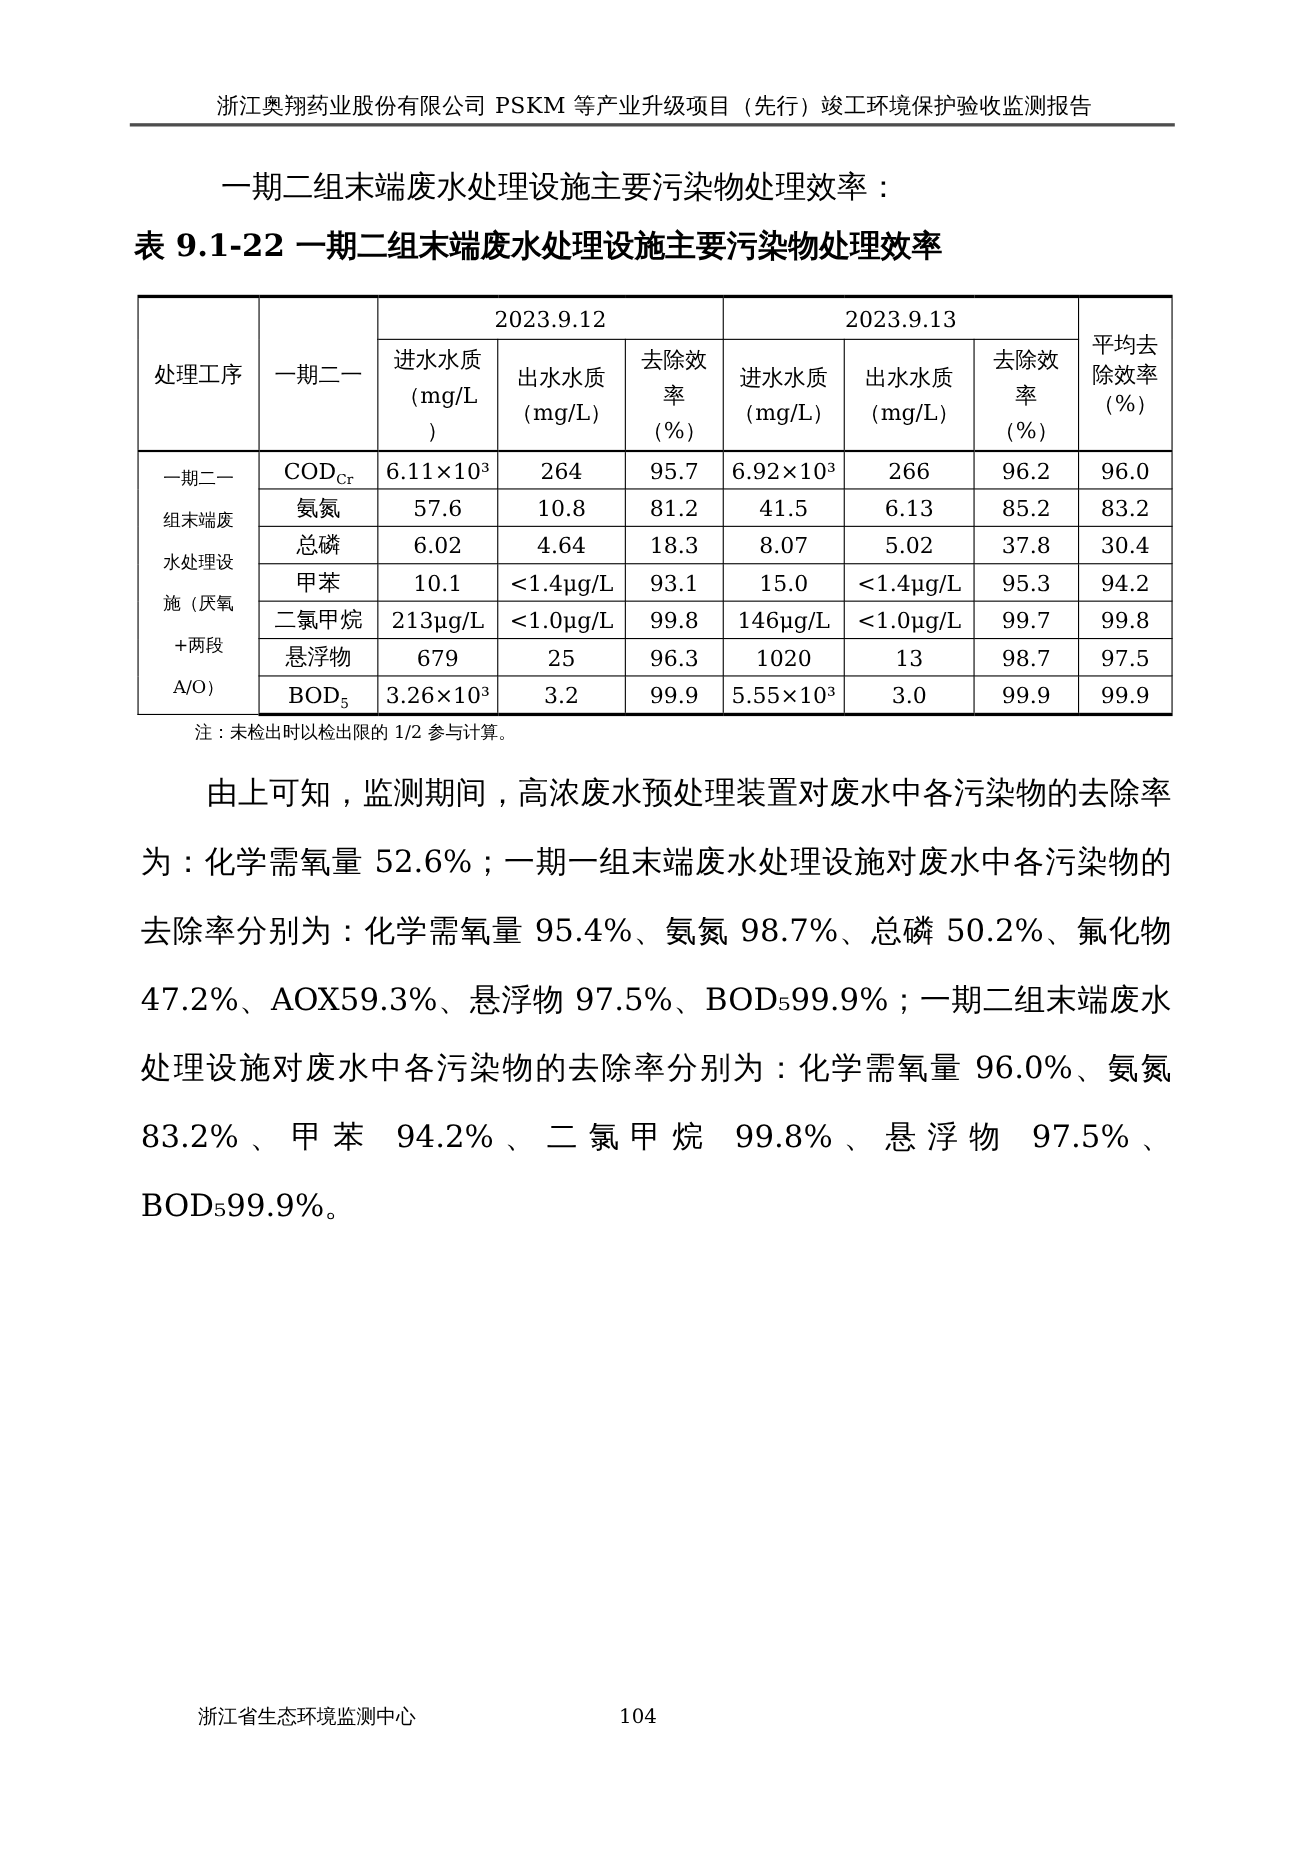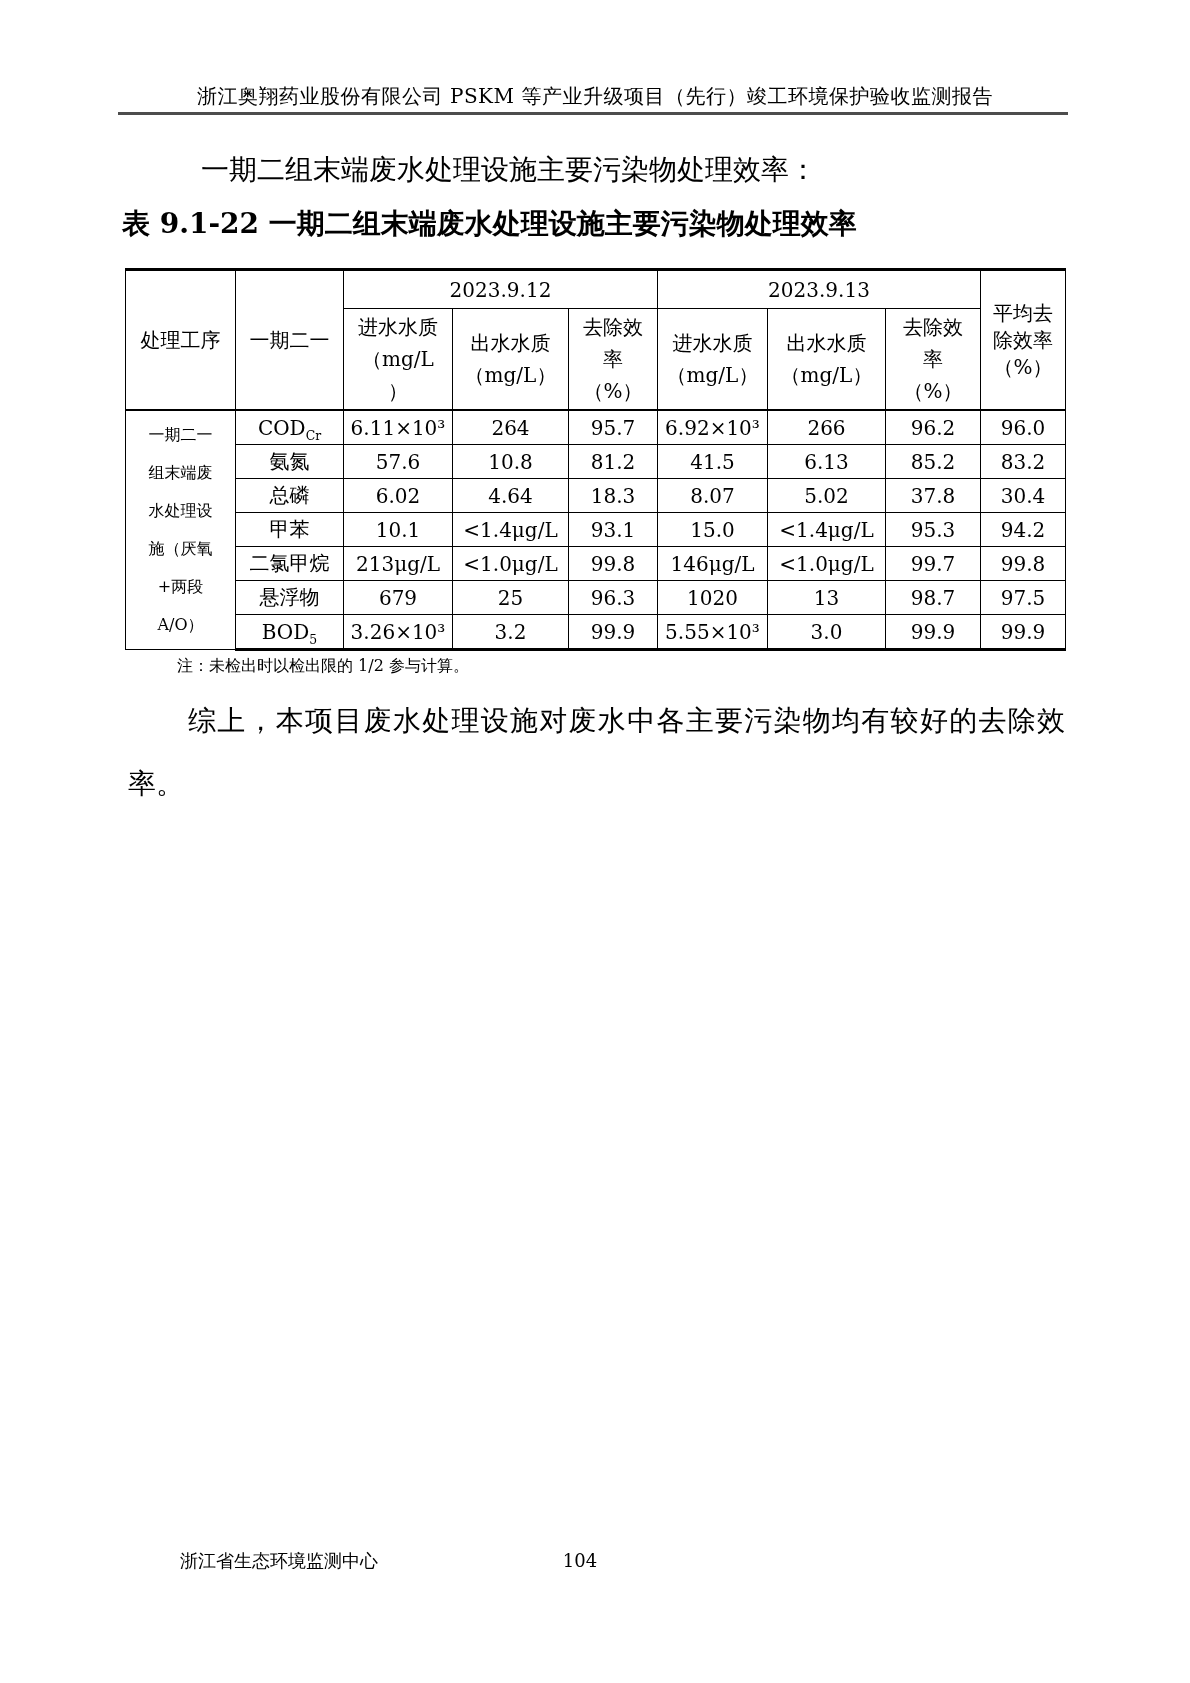--- a/index.html
+++ b/index.html
@@ -162,17 +162,17 @@
         <td>99.9</td>
         <td>99.9</td>
       </tr>
     </tbody>
   </table>
 </div>
 
 <div class="abs note">注：未检出时以检出限的 1/2 参与计算。</div>
 
 <div class="abs bodytext">
-  <p>综上，本项目废水处理设施对废水中各主要污染物均有较好的去除效率。</p>
+  <p>由上可知，监测期间，高浓废水预处理装置对废水中各污染物的去除率为：化学需氧量 52.6%；一期一组末端废水处理设施对废水中各污染物的去除率分别为：化学需氧量 95.4%、氨氮 98.7%、总磷 50.2%、氟化物 47.2%、AOX59.3%、悬浮物 97.5%、BOD₅99.9%；一期二组末端废水处理设施对废水中各污染物的去除率分别为：化学需氧量 96.0%、氨氮 83.2%、甲苯 94.2%、二氯甲烷 99.8%、悬浮物 97.5%、BOD₅99.9%。</p>
 </div>
 
 <div class="abs ftr-org">浙江省生态环境监测中心</div>
 <div class="abs ftr-page">104</div>
 
 </body></html>

